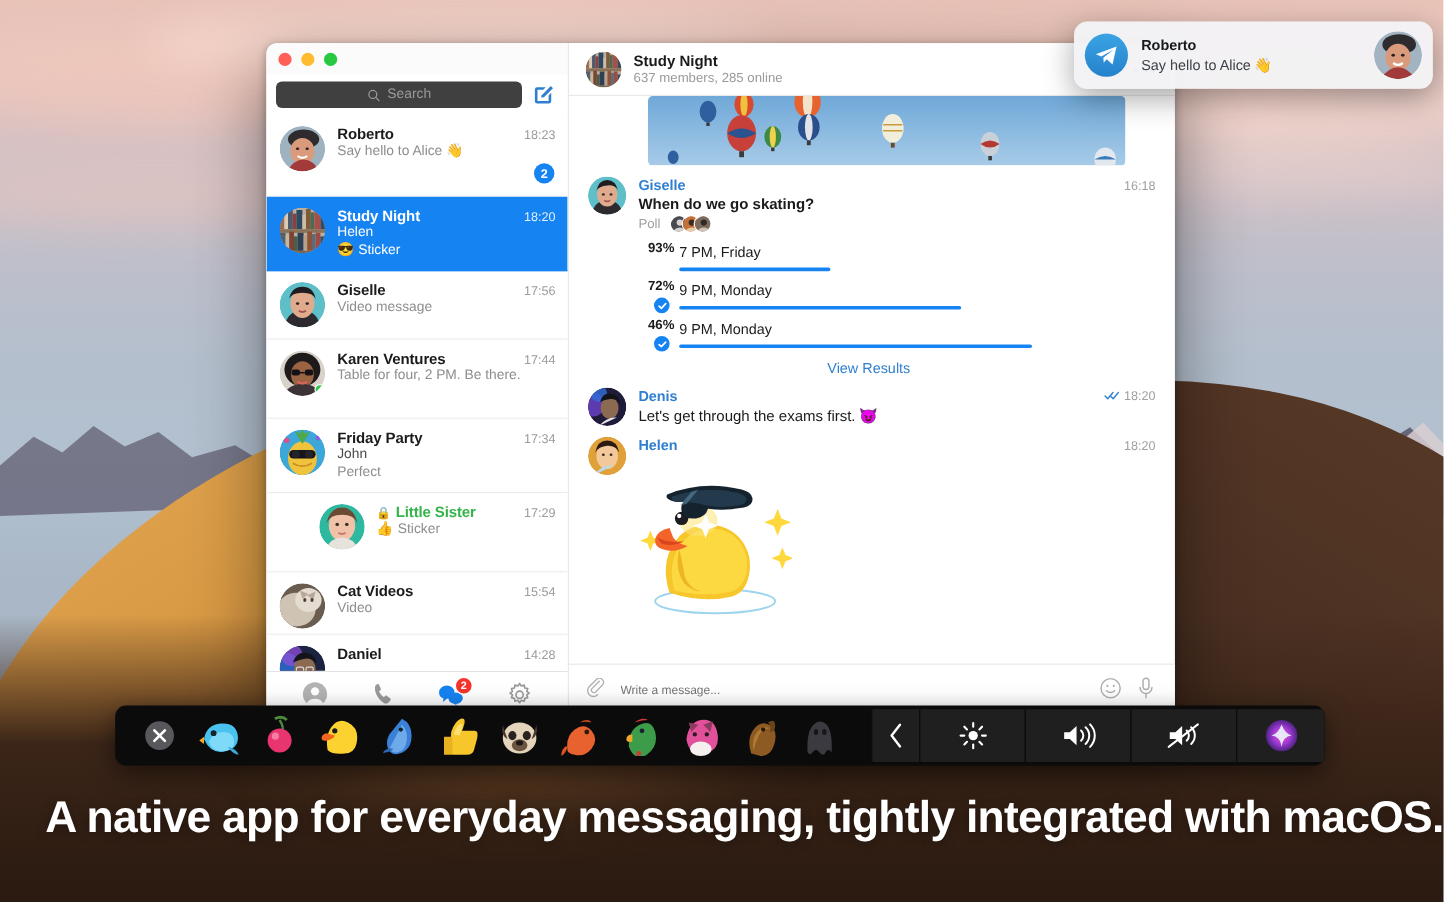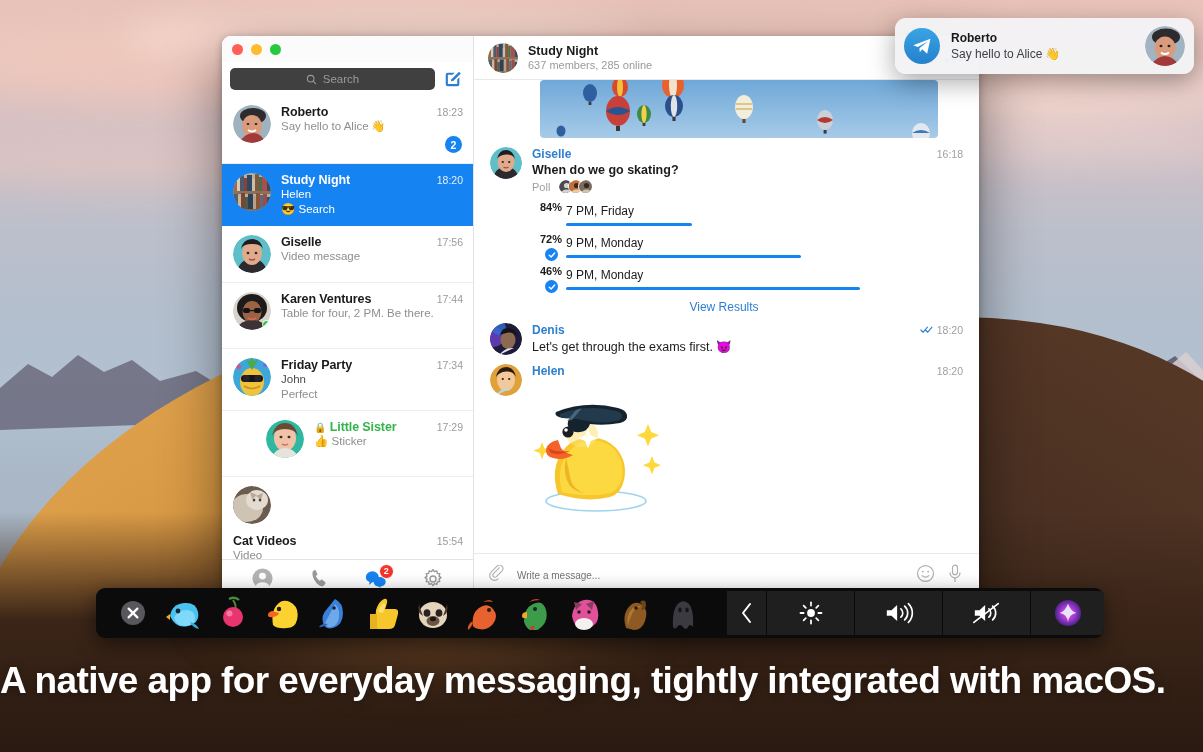--- a/index.html
+++ b/index.html
@@ -253,21 +253,21 @@
     width: 88px; height: 44px; background: #1f1f1f;
     display: flex; align-items: center; justify-content: center;
     border-left: 1px solid #0b0b0b;
   }
   .tb-ctrl.narrow { width: 40px; }
   .tb-siri { width: 74px; height: 44px; background:#1f1f1f; display:flex; align-items:center; justify-content:center; border-left:1px solid #0b0b0b;}
 
   
   #caption {
     position: absolute; left: 0; top: 660px; width: 1203px;
-    text-align: left;
+    text-align: right;
     font-size: 37px; font-weight: bold; color: #ffffff;
     letter-spacing: -0.6px;
     font-family: "Liberation Sans", sans-serif;
     text-shadow: 0 2px 10px rgba(0,0,0,0.35);
     z-index: 45;
   }
 </style>
 </head>
 <body>
 
@@ -384,21 +384,21 @@
             <rect x="0" y="36" width="38" height="2" fill="#7d6650"></rect>
                 </g>
               </svg>
           </div>
           <div class="chat-main">
             <div class="chat-top">
               <span class="chat-name">Study Night</span>
               <span class="chat-time">18:20</span>
             </div>
             <div class="chat-sub dark">Helen</div>
-            <div class="chat-sub">😎 Search</div>
+            <div class="chat-sub">😎 Sticker</div>
           </div>
         </div>
 
         <div class="chat-row">
           <div class="avatar">
             <svg viewBox="0 0 38 38">
                 <defs>
                   <clipPath id="cp3">
                     <circle cx="19" cy="19" r="19"></circle>
                   </clipPath>
@@ -505,21 +505,21 @@
           </div>
           <div class="chat-main">
             <div class="chat-top">
               <span class="chat-name name-green"><span class="lock-glyph">🔒</span> <span>Little Sister</span></span>
               <span class="chat-time">17:29</span>
             </div>
             <div class="chat-sub">👍 Sticker</div>
           </div>
         </div>
 
-        <div class="chat-row" style="padding-bottom:4px;flex-direction:column;">
+        <div class="chat-row" style="padding-bottom:4px;">
           <div class="avatar">
             <svg viewBox="0 0 38 38">
                 <defs>
                   <clipPath id="cp7">
                     <circle cx="19" cy="19" r="19"></circle>
                   </clipPath>
                 </defs>
             <g clip-path="url(#cp7)">
                   <rect width="38" height="38" fill="#6b5c50"></rect>
             <ellipse cx="14" cy="22" rx="16" ry="14" fill="#cfc3b4"></ellipse>
@@ -739,21 +739,21 @@
                     </svg></span>
                 <span class="voter"><svg viewBox="0 0 15 15" width="15" height="15">
                       <circle cx="7.5" cy="7.5" r="7.5" fill="#7c6a5c"></circle>
                       <circle cx="7.5" cy="5.5" r="2.6" fill="#2e2a28"></circle>
                       <path d="M2 14 a5.5 4.5 0 0 1 11 0z" fill="#cfc3b4"></path>
                     </svg></span>
               </span>
             </div>
 
             <div class="poll-opt">
-              <span class="poll-pct">84%</span>
+              <span class="poll-pct">93%</span>
               <span class="poll-opt-text">7 PM, Friday</span>
               <div class="poll-bar-track">
                   <div class="poll-bar-fill" style="width:43%"></div>
                 </div>
             </div>
 
             <div class="poll-opt">
               <span class="poll-pct">72%</span>
               <span class="poll-check">
                 <svg width="8" height="8" viewBox="0 0 10 10">

